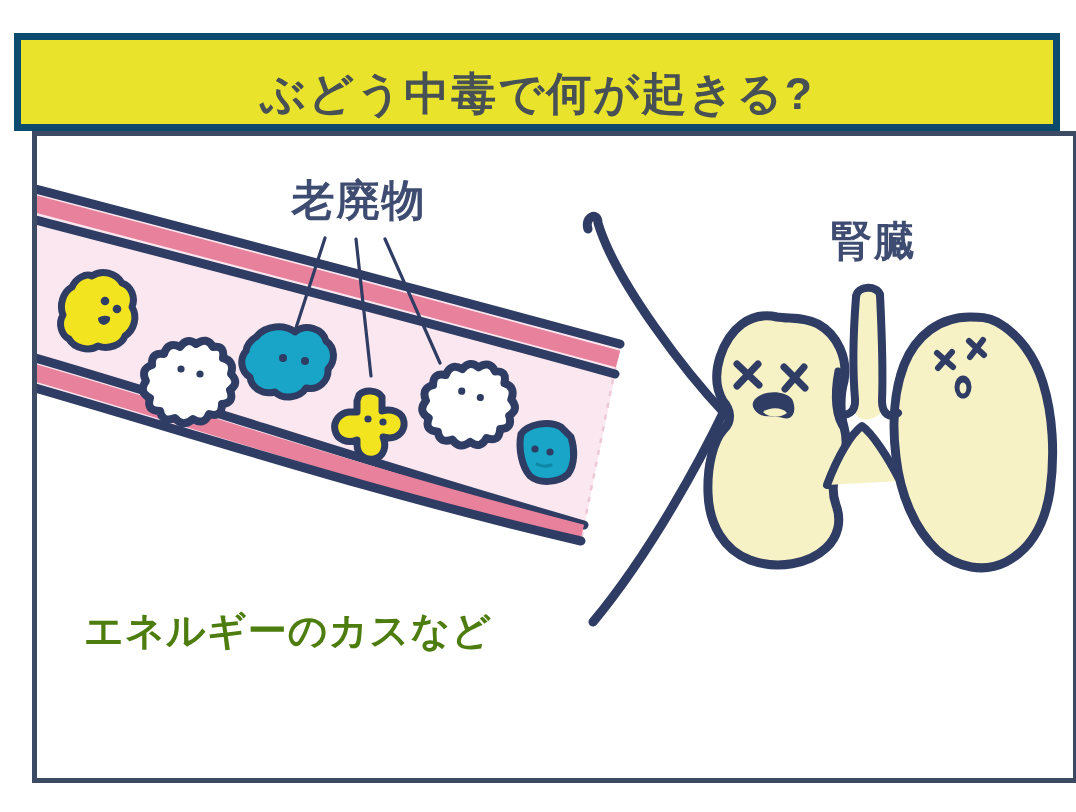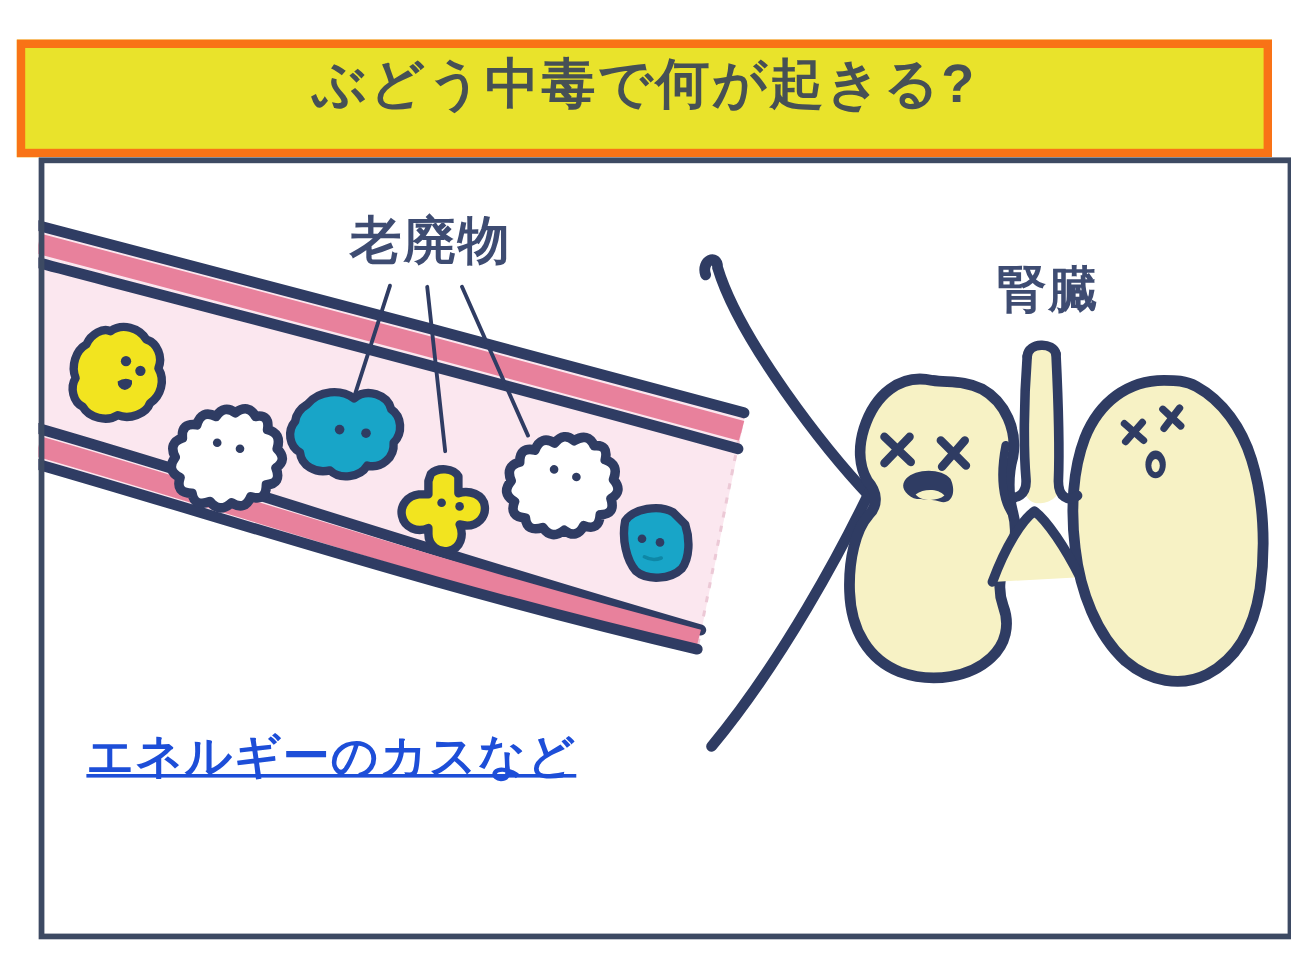--- a/index.html
+++ b/index.html
@@ -1,38 +1,38 @@
 <!DOCTYPE html>
 <html><head>
 <meta charset="utf-8">
 <style>
   html,body{margin:0;padding:0;background:#ffffff;}
   body{font-family:"Liberation Sans","DejaVu Sans",sans-serif;}
   .page{position:relative;width:1076px;height:812px;background:#ffffff;overflow:hidden;}
 
   .header{
     position:absolute;left:14px;top:33px;width:1046px;height:98px;
-    box-sizing:border-box;background:#e9e32b;border:7px solid #f97316;
-    display:flex;align-items:flex-start;justify-content:center;
+    box-sizing:border-box;background:#e9e32b;border:7px solid #0c4a6e;
+    display:flex;align-items:flex-end;justify-content:center;
   }
   .header .title{
     font-size:45px;font-weight:bold;color:#465055;letter-spacing:2px;
   }
 
   .canvas{
     position:absolute;left:32px;top:131px;width:1046px;height:652px;
     background:#ffffff;
     font-family:Liberation Mono, monospace;
   }
   .canvas svg{position:absolute;left:0;top:0;}
 
   .caption{
-    position:absolute;left:72px;top:600px;
-    font-size:39px;font-weight:bold;color:#1d4ed8;line-height:62px;
-    letter-spacing:1px;white-space:nowrap;text-decoration:underline;
+    position:absolute;left:84px;top:600px;
+    font-size:39px;font-weight:bold;color:#4d7c0f;line-height:62px;
+    letter-spacing:1px;white-space:nowrap;
   }
 </style>
 </head>
 <body>
 
 <div class="page">
 
   <div class="header">
     <div class="title">ぶどう中毒で何が起きる?</div>
   </div>

